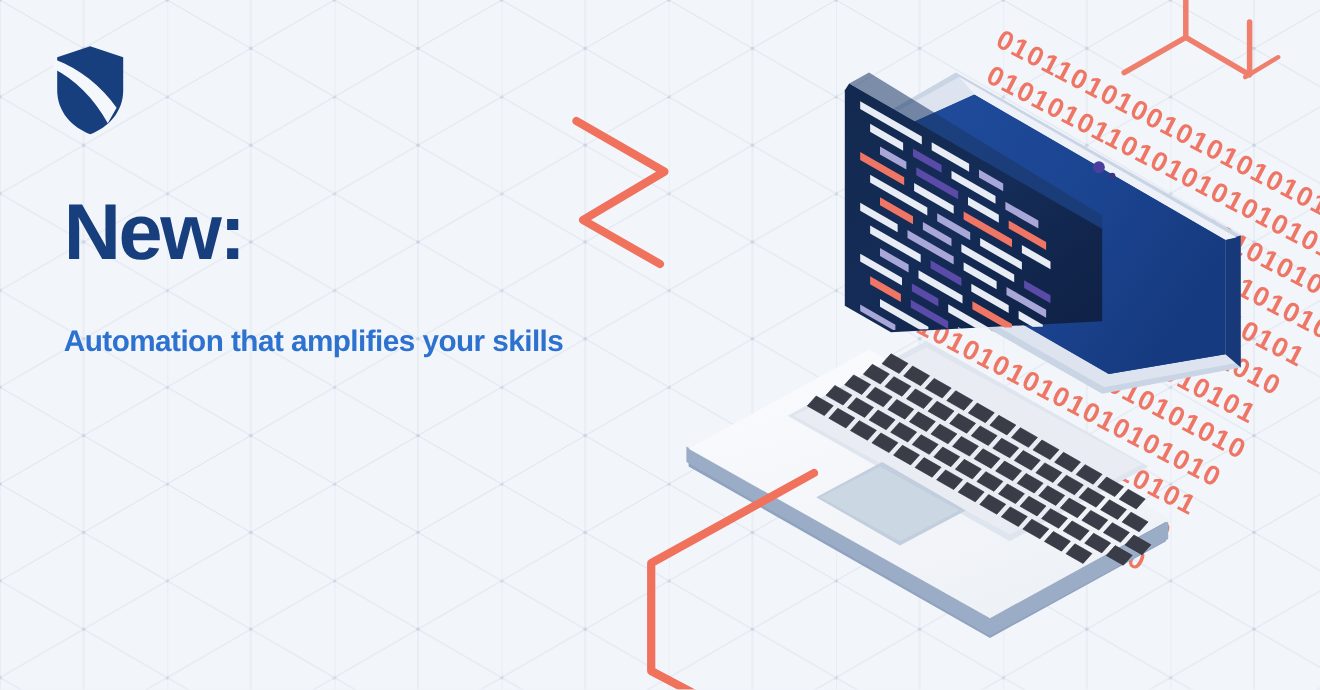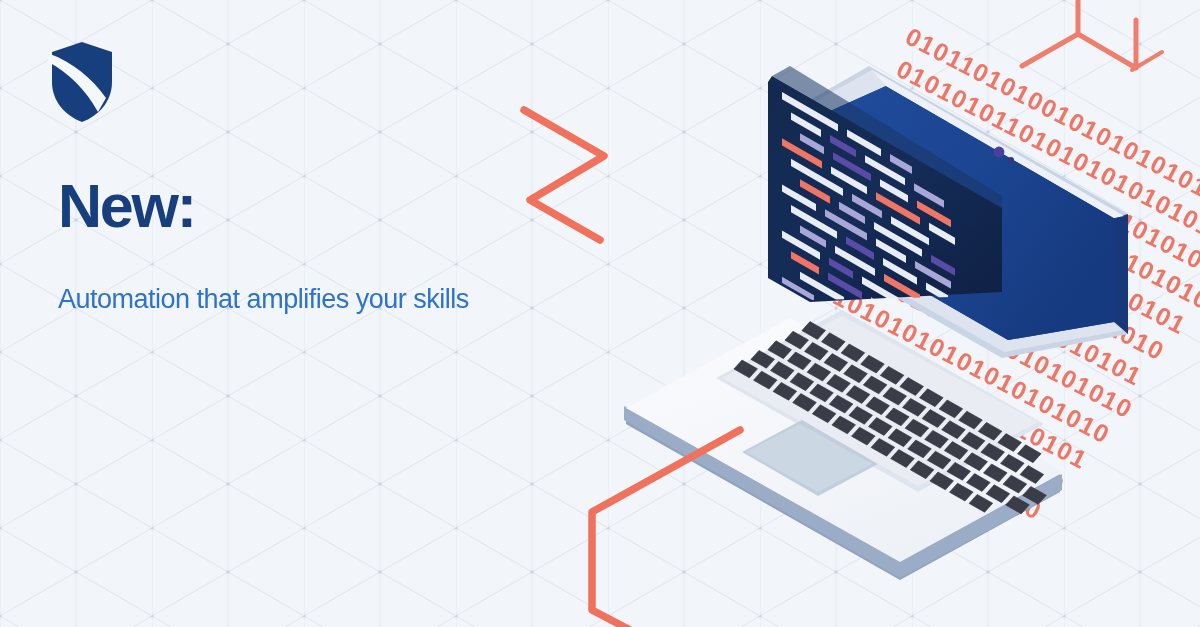--- a/index.html
+++ b/index.html
@@ -15,26 +15,26 @@
 
   
   .grid-layer { position:absolute; inset:0; pointer-events:none; }
 
   
   .logo { position:absolute; left:46px; top:38px; width:72px; height:88px; }
 
   
   .copy { position:absolute; left:58px; top:176px; width:520px; }
   .headline {
-    font-size:61px; line-height:0.99; font-weight:bold;
+    font-size:72px; line-height:0.99; font-weight:bold;
     color:#173e7d; letter-spacing:-2.2px;
   }
   .headline .ln { display:block; white-space:nowrap; }
   .subhead {
-    margin-top:48px; font-size:27px; font-weight:normal;
+    margin-top:48px; font-size:27px; font-weight:bold;
     color:#2d72cf; letter-spacing:-0.5px; white-space:nowrap;
   }
 
   
   .illus { position:absolute; left:0; top:0; width:1200px; height:627px; }
 
   
   .binary-wrap {
     position:absolute; left:915px; top:20px;
     width:420px; height:430px;

